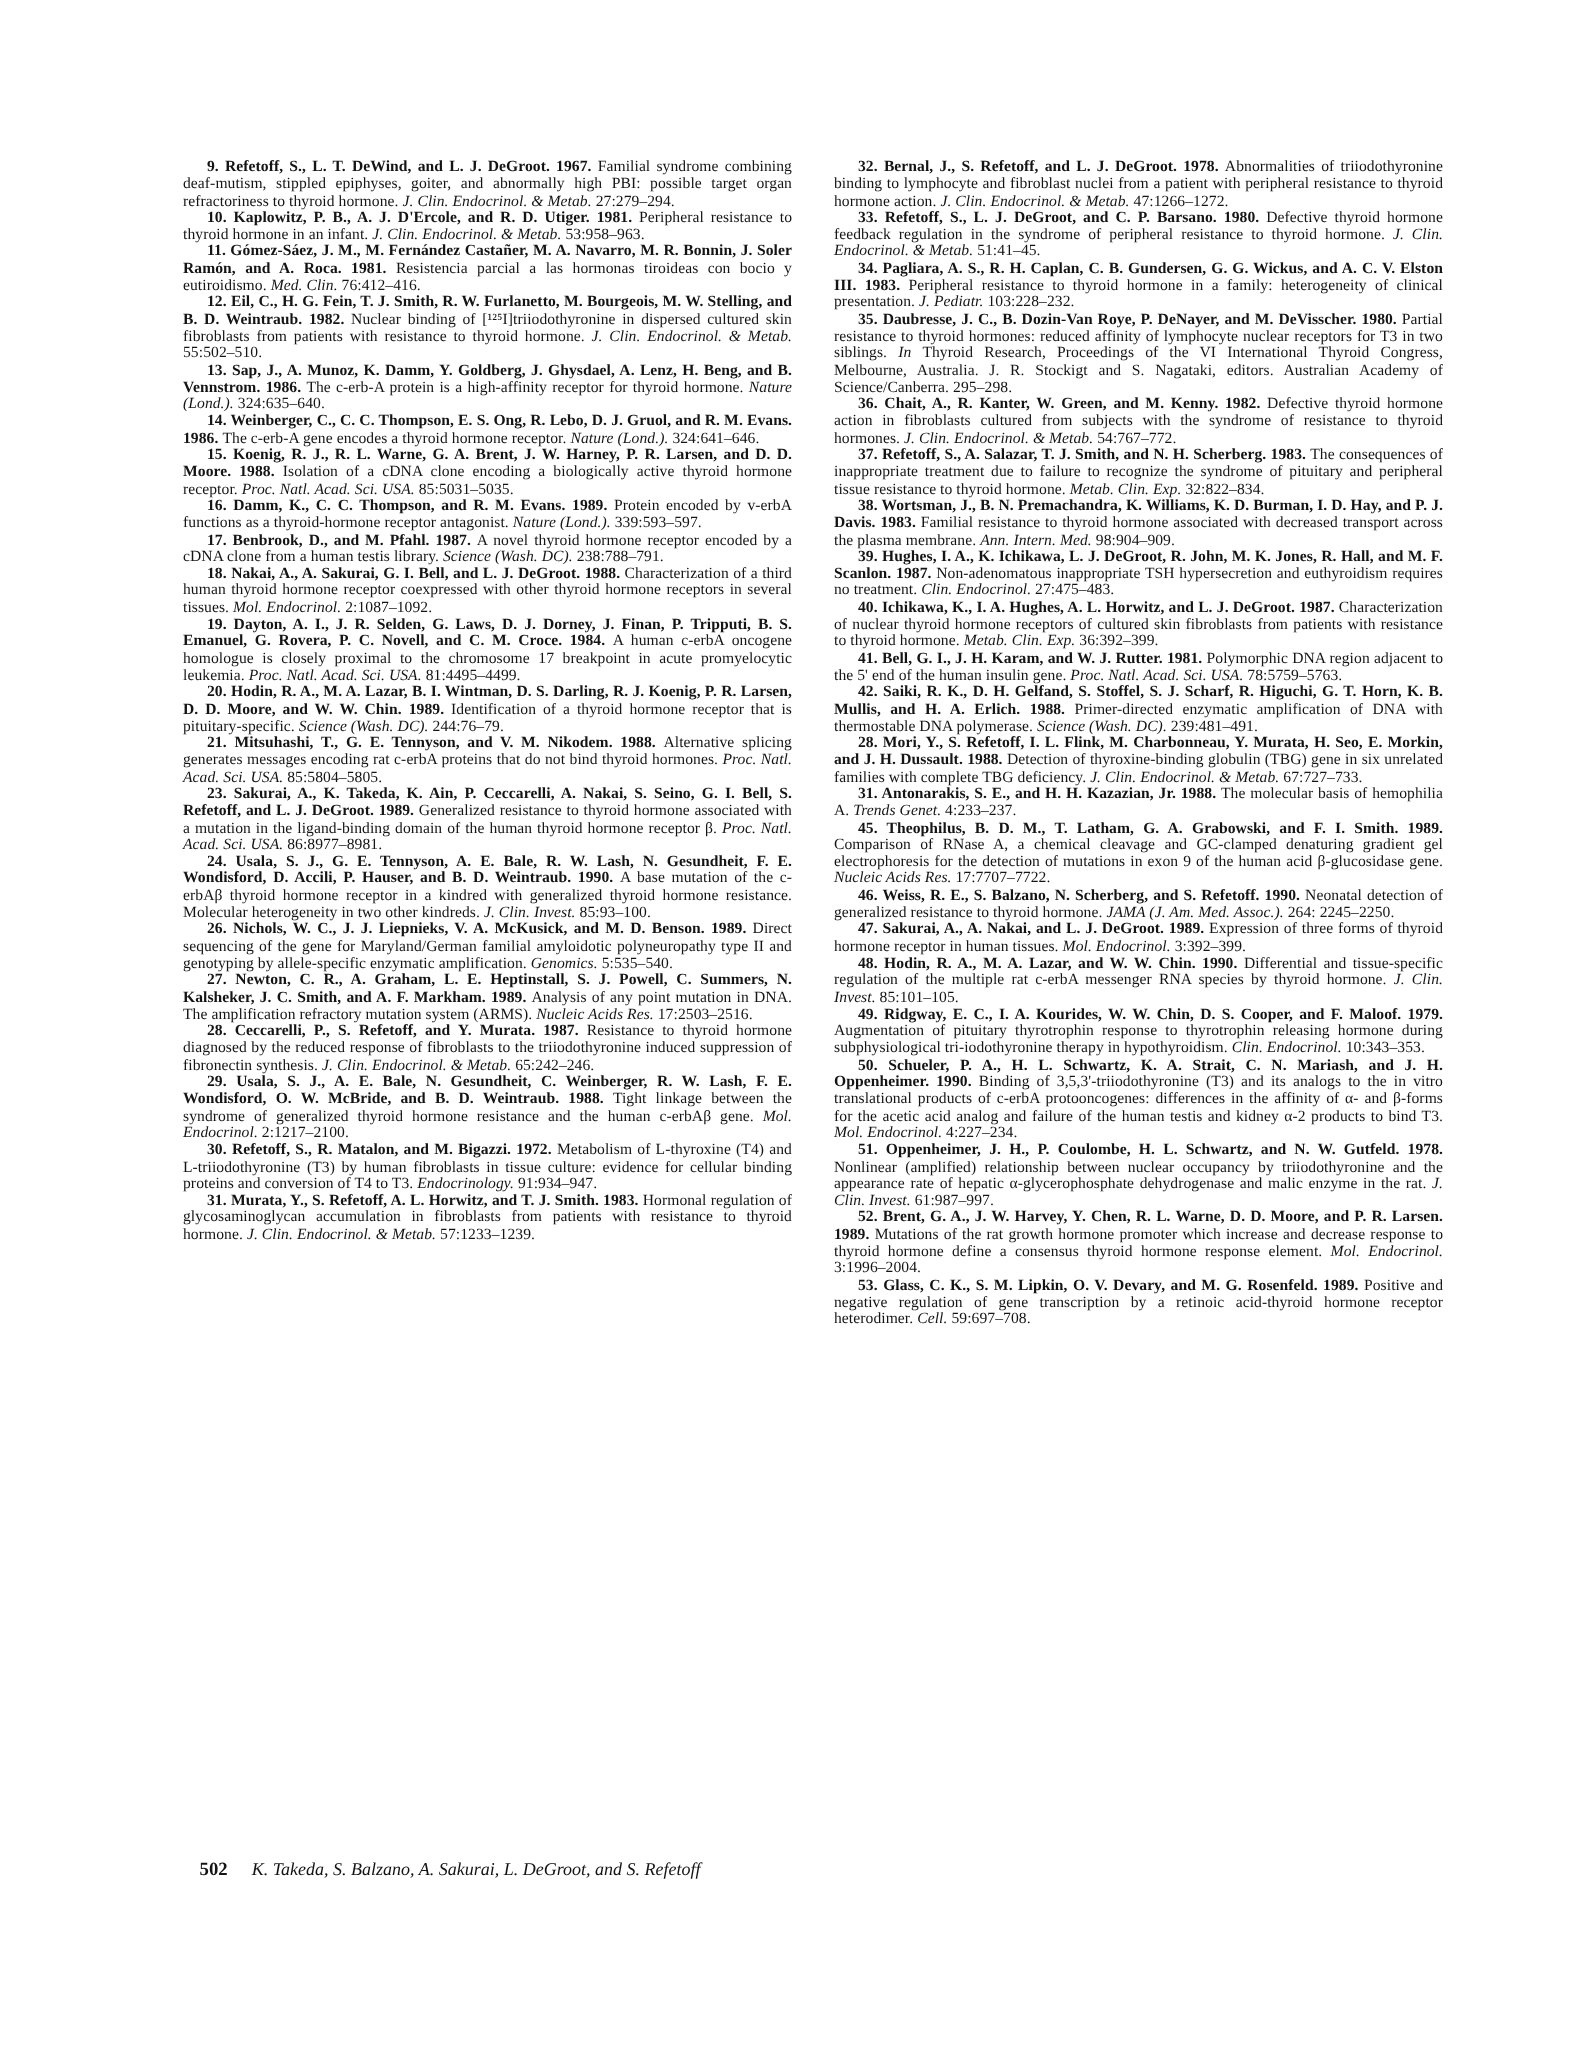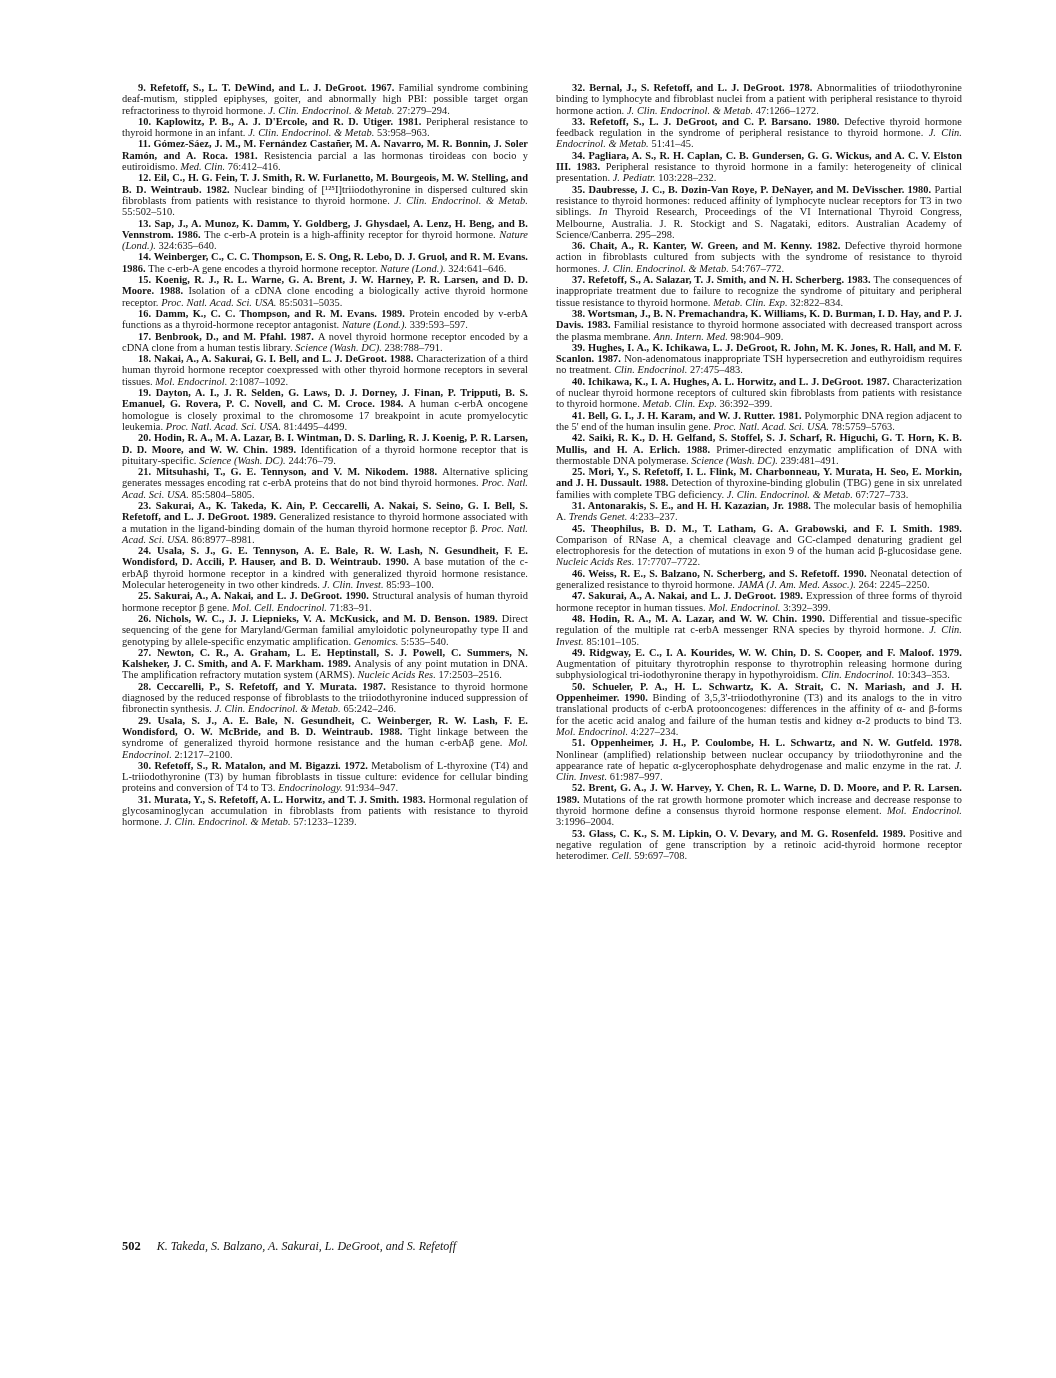--- a/index.html
+++ b/index.html
@@ -12,41 +12,41 @@
     width: 1056px;
     height: 1378px;
     background: #ffffff;
     font-family: "Liberation Serif", serif;
     color: #141414;
     overflow: hidden;
   }
   .columns {
     position: absolute;
     left: 122px;
-    top: 82px;
+    top: 106px;
     width: 840px;
     display: flex;
     gap: 28px;
   }
   .col {
     width: 406px;
   }
   .ref {
     margin: 0;
     font-size: 10.4px;
     line-height: 11.3px;
     text-align: justify;
     text-indent: 16px;
     letter-spacing: 0.05px;
   }
   .ref .bd { font-weight: bold; }
   .ref .it { font-style: italic; }
   .footer {
     position: absolute;
-    left: 122px;
+    left: 133px;
     top: 1239px;
     font-size: 12px;
     line-height: 14px;
     white-space: nowrap;
   }
   .footer .pagenum {
     font-weight: bold;
     font-size: 12.5px;
   }
   .footer .authors {
@@ -68,41 +68,40 @@
         <p class="ref"><span class="bd">14. Weinberger, C., C. C. Thompson, E. S. Ong, R. Lebo, D. J. Gruol, and R. M. Evans. 1986. </span><span>The c-erb-A gene encodes a thyroid hormone receptor. </span><span class="it">Nature (Lond.). </span><span>324:641–646.</span></p>
         <p class="ref"><span class="bd">15. Koenig, R. J., R. L. Warne, G. A. Brent, J. W. Harney, P. R. Larsen, and D. D. Moore. 1988. </span><span>Isolation of a cDNA clone encoding a biologically active thyroid hormone receptor. </span><span class="it">Proc. Natl. Acad. Sci. USA. </span><span>85:5031–5035.</span></p>
         <p class="ref"><span class="bd">16. Damm, K., C. C. Thompson, and R. M. Evans. 1989. </span><span>Protein encoded by v-erbA functions as a thyroid-hormone receptor antagonist. </span><span class="it">Nature (Lond.). </span><span>339:593–597.</span></p>
         <p class="ref"><span class="bd">17. Benbrook, D., and M. Pfahl. 1987. </span><span>A novel thyroid hormone receptor encoded by a cDNA clone from a human testis library. </span><span class="it">Science (Wash. DC). </span><span>238:788–791.</span></p>
         <p class="ref"><span class="bd">18. Nakai, A., A. Sakurai, G. I. Bell, and L. J. DeGroot. 1988. </span><span>Characterization of a third human thyroid hormone receptor coexpressed with other thyroid hormone receptors in several tissues. </span><span class="it">Mol. Endocrinol. </span><span>2:1087–1092.</span></p>
         <p class="ref"><span class="bd">19. Dayton, A. I., J. R. Selden, G. Laws, D. J. Dorney, J. Finan, P. Tripputi, B. S. Emanuel, G. Rovera, P. C. Novell, and C. M. Croce. 1984. </span><span>A human c-erbA oncogene homologue is closely proximal to the chromosome 17 breakpoint in acute promyelocytic leukemia. </span><span class="it">Proc. Natl. Acad. Sci. USA. </span><span>81:4495–4499.</span></p>
         <p class="ref"><span class="bd">20. Hodin, R. A., M. A. Lazar, B. I. Wintman, D. S. Darling, R. J. Koenig, P. R. Larsen, D. D. Moore, and W. W. Chin. 1989. </span><span>Identification of a thyroid hormone receptor that is pituitary-specific. </span><span class="it">Science (Wash. DC). </span><span>244:76–79.</span></p>
         <p class="ref"><span class="bd">21. Mitsuhashi, T., G. E. Tennyson, and V. M. Nikodem. 1988. </span><span>Alternative splicing generates messages encoding rat c-erbA proteins that do not bind thyroid hormones. </span><span class="it">Proc. Natl. Acad. Sci. USA. </span><span>85:5804–5805.</span></p>
         <p class="ref"><span class="bd">23. Sakurai, A., K. Takeda, K. Ain, P. Ceccarelli, A. Nakai, S. Seino, G. I. Bell, S. Refetoff, and L. J. DeGroot. 1989. </span><span>Generalized resistance to thyroid hormone associated with a mutation in the ligand-binding domain of the human thyroid hormone receptor β. </span><span class="it">Proc. Natl. Acad. Sci. USA. </span><span>86:8977–8981.</span></p>
         <p class="ref"><span class="bd">24. Usala, S. J., G. E. Tennyson, A. E. Bale, R. W. Lash, N. Gesundheit, F. E. Wondisford, D. Accili, P. Hauser, and B. D. Weintraub. 1990. </span><span>A base mutation of the c-erbAβ thyroid hormone receptor in a kindred with generalized thyroid hormone resistance. Molecular heterogeneity in two other kindreds. </span><span class="it">J. Clin. Invest. </span><span>85:93–100.</span></p>
-        <p class="ref"><span class="bd">25. Sakurai, A., A. Nakai, and L. J. DeGroot. 1990. </span><span>Structural analysis of human thyroid hormone receptor β gene. </span><span class="it">Mol. Cell. Endocrinol. </span><span>71:83–91.</span></p>
         <p class="ref"><span class="bd">26. Nichols, W. C., J. J. Liepnieks, V. A. McKusick, and M. D. Benson. 1989. </span><span>Direct sequencing of the gene for Maryland/German familial amyloidotic polyneuropathy type II and genotyping by allele-specific enzymatic amplification. </span><span class="it">Genomics. </span><span>5:535–540.</span></p>
         <p class="ref"><span class="bd">27. Newton, C. R., A. Graham, L. E. Heptinstall, S. J. Powell, C. Summers, N. Kalsheker, J. C. Smith, and A. F. Markham. 1989. </span><span>Analysis of any point mutation in DNA. The amplification refractory mutation system (ARMS). </span><span class="it">Nucleic Acids Res. </span><span>17:2503–2516.</span></p>
         <p class="ref"><span class="bd">28. Ceccarelli, P., S. Refetoff, and Y. Murata. 1987. </span><span>Resistance to thyroid hormone diagnosed by the reduced response of fibroblasts to the triiodothyronine induced suppression of fibronectin synthesis. </span><span class="it">J. Clin. Endocrinol. &amp; Metab. </span><span>65:242–246.</span></p>
         <p class="ref"><span class="bd">29. Usala, S. J., A. E. Bale, N. Gesundheit, C. Weinberger, R. W. Lash, F. E. Wondisford, O. W. McBride, and B. D. Weintraub. 1988. </span><span>Tight linkage between the syndrome of generalized thyroid hormone resistance and the human c-erbAβ gene. </span><span class="it">Mol. Endocrinol. </span><span>2:1217–2100.</span></p>
         <p class="ref"><span class="bd">30. Refetoff, S., R. Matalon, and M. Bigazzi. 1972. </span><span>Metabolism of L-thyroxine (T4) and L-triiodothyronine (T3) by human fibroblasts in tissue culture: evidence for cellular binding proteins and conversion of T4 to T3. </span><span class="it">Endocrinology. </span><span>91:934–947.</span></p>
         <p class="ref"><span class="bd">31. Murata, Y., S. Refetoff, A. L. Horwitz, and T. J. Smith. 1983. </span><span>Hormonal regulation of glycosaminoglycan accumulation in fibroblasts from patients with resistance to thyroid hormone. </span><span class="it">J. Clin. Endocrinol. &amp; Metab. </span><span>57:1233–1239.</span></p>
       </div>
     <div class="col">
         <p class="ref"><span class="bd">32. Bernal, J., S. Refetoff, and L. J. DeGroot. 1978. </span><span>Abnormalities of triiodothyronine binding to lymphocyte and fibroblast nuclei from a patient with peripheral resistance to thyroid hormone action. </span><span class="it">J. Clin. Endocrinol. &amp; Metab. </span><span>47:1266–1272.</span></p>
         <p class="ref"><span class="bd">33. Refetoff, S., L. J. DeGroot, and C. P. Barsano. 1980. </span><span>Defective thyroid hormone feedback regulation in the syndrome of peripheral resistance to thyroid hormone. </span><span class="it">J. Clin. Endocrinol. &amp; Metab. </span><span>51:41–45.</span></p>
         <p class="ref"><span class="bd">34. Pagliara, A. S., R. H. Caplan, C. B. Gundersen, G. G. Wickus, and A. C. V. Elston III. 1983. </span><span>Peripheral resistance to thyroid hormone in a family: heterogeneity of clinical presentation. </span><span class="it">J. Pediatr. </span><span>103:228–232.</span></p>
         <p class="ref"><span class="bd">35. Daubresse, J. C., B. Dozin-Van Roye, P. DeNayer, and M. DeVisscher. 1980. </span><span>Partial resistance to thyroid hormones: reduced affinity of lymphocyte nuclear receptors for T3 in two siblings. </span><span class="it">In </span><span>Thyroid Research, Proceedings of the VI International Thyroid Congress, Melbourne, Australia. J. R. Stockigt and S. Nagataki, editors. Australian Academy of Science/Canberra. 295–298.</span></p>
         <p class="ref"><span class="bd">36. Chait, A., R. Kanter, W. Green, and M. Kenny. 1982. </span><span>Defective thyroid hormone action in fibroblasts cultured from subjects with the syndrome of resistance to thyroid hormones. </span><span class="it">J. Clin. Endocrinol. &amp; Metab. </span><span>54:767–772.</span></p>
         <p class="ref"><span class="bd">37. Refetoff, S., A. Salazar, T. J. Smith, and N. H. Scherberg. 1983. </span><span>The consequences of inappropriate treatment due to failure to recognize the syndrome of pituitary and peripheral tissue resistance to thyroid hormone. </span><span class="it">Metab. Clin. Exp. </span><span>32:822–834.</span></p>
         <p class="ref"><span class="bd">38. Wortsman, J., B. N. Premachandra, K. Williams, K. D. Burman, I. D. Hay, and P. J. Davis. 1983. </span><span>Familial resistance to thyroid hormone associated with decreased transport across the plasma membrane. </span><span class="it">Ann. Intern. Med. </span><span>98:904–909.</span></p>
         <p class="ref"><span class="bd">39. Hughes, I. A., K. Ichikawa, L. J. DeGroot, R. John, M. K. Jones, R. Hall, and M. F. Scanlon. 1987. </span><span>Non-adenomatous inappropriate TSH hypersecretion and euthyroidism requires no treatment. </span><span class="it">Clin. Endocrinol. </span><span>27:475–483.</span></p>
         <p class="ref"><span class="bd">40. Ichikawa, K., I. A. Hughes, A. L. Horwitz, and L. J. DeGroot. 1987. </span><span>Characterization of nuclear thyroid hormone receptors of cultured skin fibroblasts from patients with resistance to thyroid hormone. </span><span class="it">Metab. Clin. Exp. </span><span>36:392–399.</span></p>
         <p class="ref"><span class="bd">41. Bell, G. I., J. H. Karam, and W. J. Rutter. 1981. </span><span>Polymorphic DNA region adjacent to the 5' end of the human insulin gene. </span><span class="it">Proc. Natl. Acad. Sci. USA. </span><span>78:5759–5763.</span></p>
         <p class="ref"><span class="bd">42. Saiki, R. K., D. H. Gelfand, S. Stoffel, S. J. Scharf, R. Higuchi, G. T. Horn, K. B. Mullis, and H. A. Erlich. 1988. </span><span>Primer-directed enzymatic amplification of DNA with thermostable DNA polymerase. </span><span class="it">Science (Wash. DC). </span><span>239:481–491.</span></p>
-        <p class="ref"><span class="bd">25. Mori, Y., S. Refetoff, I. L. Flink, M. Charbonneau, Y. Murata, H. Seo, E. Morkin, and J. H. Dussault. 1988. </span><span>Detection of thyroxine-binding globulin (TBG) gene in six unrelated families with complete TBG deficiency. </span><span class="it">J. Clin. Endocrinol. &amp; Metab. </span><span>67:727–733.</span></p>
+        <p class="ref"><span class="bd">28. Mori, Y., S. Refetoff, I. L. Flink, M. Charbonneau, Y. Murata, H. Seo, E. Morkin, and J. H. Dussault. 1988. </span><span>Detection of thyroxine-binding globulin (TBG) gene in six unrelated families with complete TBG deficiency. </span><span class="it">J. Clin. Endocrinol. &amp; Metab. </span><span>67:727–733.</span></p>
         <p class="ref"><span class="bd">31. Antonarakis, S. E., and H. H. Kazazian, Jr. 1988. </span><span>The molecular basis of hemophilia A. </span><span class="it">Trends Genet. </span><span>4:233–237.</span></p>
         <p class="ref"><span class="bd">45. Theophilus, B. D. M., T. Latham, G. A. Grabowski, and F. I. Smith. 1989. </span><span>Comparison of RNase A, a chemical cleavage and GC-clamped denaturing gradient gel electrophoresis for the detection of mutations in exon 9 of the human acid β-glucosidase gene. </span><span class="it">Nucleic Acids Res. </span><span>17:7707–7722.</span></p>
         <p class="ref"><span class="bd">46. Weiss, R. E., S. Balzano, N. Scherberg, and S. Refetoff. 1990. </span><span>Neonatal detection of generalized resistance to thyroid hormone. </span><span class="it">JAMA (J. Am. Med. Assoc.). </span><span>264: 2245–2250.</span></p>
         <p class="ref"><span class="bd">47. Sakurai, A., A. Nakai, and L. J. DeGroot. 1989. </span><span>Expression of three forms of thyroid hormone receptor in human tissues. </span><span class="it">Mol. Endocrinol. </span><span>3:392–399.</span></p>
         <p class="ref"><span class="bd">48. Hodin, R. A., M. A. Lazar, and W. W. Chin. 1990. </span><span>Differential and tissue-specific regulation of the multiple rat c-erbA messenger RNA species by thyroid hormone. </span><span class="it">J. Clin. Invest. </span><span>85:101–105.</span></p>
         <p class="ref"><span class="bd">49. Ridgway, E. C., I. A. Kourides, W. W. Chin, D. S. Cooper, and F. Maloof. 1979. </span><span>Augmentation of pituitary thyrotrophin response to thyrotrophin releasing hormone during subphysiological tri-iodothyronine therapy in hypothyroidism. </span><span class="it">Clin. Endocrinol. </span><span>10:343–353.</span></p>
         <p class="ref"><span class="bd">50. Schueler, P. A., H. L. Schwartz, K. A. Strait, C. N. Mariash, and J. H. Oppenheimer. 1990. </span><span>Binding of 3,5,3'-triiodothyronine (T3) and its analogs to the in vitro translational products of c-erbA protooncogenes: differences in the affinity of α- and β-forms for the acetic acid analog and failure of the human testis and kidney α-2 products to bind T3. </span><span class="it">Mol. Endocrinol. </span><span>4:227–234.</span></p>
         <p class="ref"><span class="bd">51. Oppenheimer, J. H., P. Coulombe, H. L. Schwartz, and N. W. Gutfeld. 1978. </span><span>Nonlinear (amplified) relationship between nuclear occupancy by triiodothyronine and the appearance rate of hepatic α-glycerophosphate dehydrogenase and malic enzyme in the rat. </span><span class="it">J. Clin. Invest. </span><span>61:987–997.</span></p>
         <p class="ref"><span class="bd">52. Brent, G. A., J. W. Harvey, Y. Chen, R. L. Warne, D. D. Moore, and P. R. Larsen. 1989. </span><span>Mutations of the rat growth hormone promoter which increase and decrease response to thyroid hormone define a consensus thyroid hormone response element. </span><span class="it">Mol. Endocrinol. </span><span>3:1996–2004.</span></p>
         <p class="ref"><span class="bd">53. Glass, C. K., S. M. Lipkin, O. V. Devary, and M. G. Rosenfeld. 1989. </span><span>Positive and negative regulation of gene transcription by a retinoic acid-thyroid hormone receptor heterodimer. </span><span class="it">Cell. </span><span>59:697–708.</span></p>

